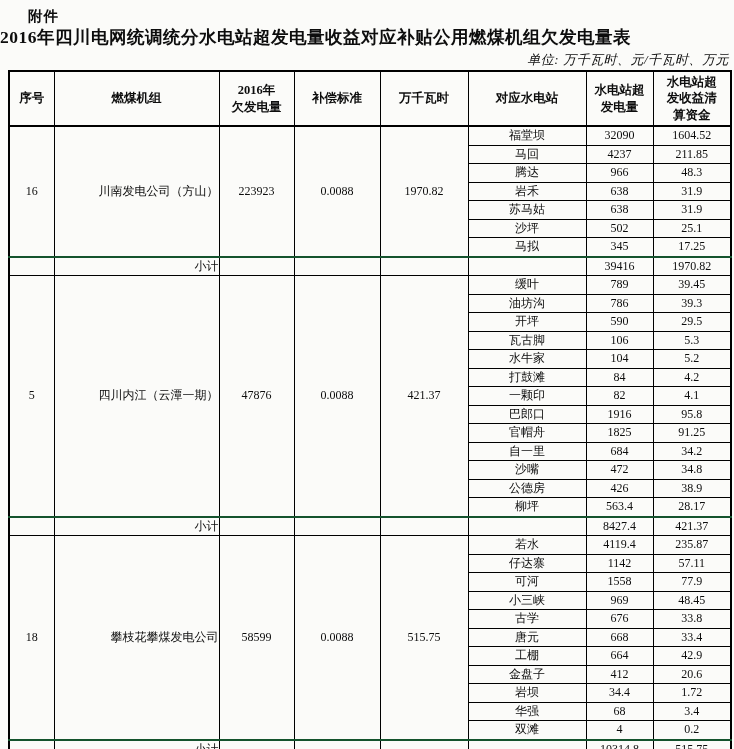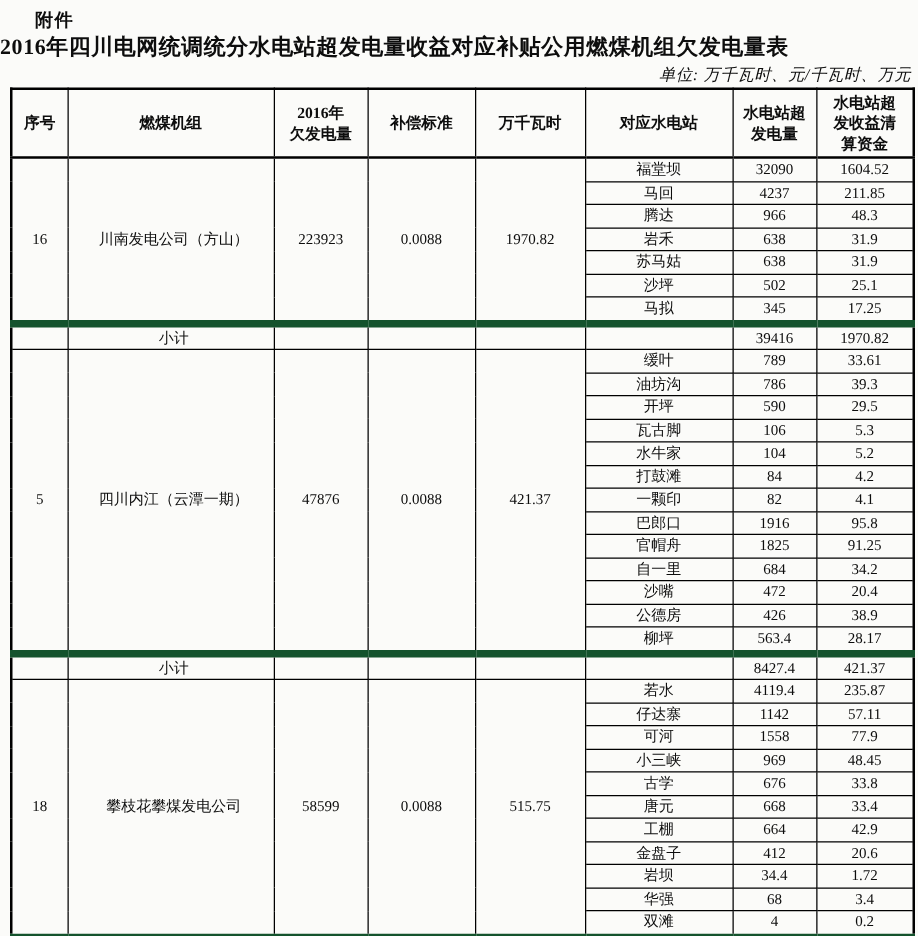--- a/index.html
+++ b/index.html
@@ -30,22 +30,22 @@
     border:1px solid #000;
     font-size:12px;text-align:center;vertical-align:middle;
     padding:0;overflow:hidden;color:#0d0d0d;
   }
   thead th{
     height:53px;font-weight:bold;font-size:12.5px;
     white-space:pre-line;line-height:1.3;
     border-bottom:2px solid #000;
   }
   tbody td{height:17.5px;line-height:1.05;}
-  td.left{text-align:center;padding-left:5px;margin-top:40px;}
-  tr.subtotal td{border-top:6px solid #14532d;}
+  td.left{text-align:right;padding-left:5px;margin-top:40px;}
+  tr.subtotal td{border-top:2px solid #14532d;}
 </style>
 </head>
 <body>
 
 <div class="attachment">附件</div>
 <div class="title">2016年四川电网统调统分水电站超发电量收益对应补贴公用燃煤机组欠发电量表</div>
 <div class="unit-note">单位: 万千瓦时、元/千瓦时、万元</div>
 
 <table>
   <colgroup>
@@ -126,21 +126,21 @@
         <td>1970.82</td>
       </tr>
       <tr>
         <td rowspan="13">5</td>
         <td rowspan="13" class="left">四川内江（云潭一期）</td>
         <td rowspan="13">47876</td>
         <td rowspan="13">0.0088</td>
         <td rowspan="13">421.37</td>
         <td>缓叶</td>
         <td>789</td>
-        <td>33.61</td>
+        <td>39.45</td>
       </tr>
       <tr>
         <td>油坊沟</td>
         <td>786</td>
         <td>39.3</td>
       </tr>
       <tr>
         <td>开坪</td>
         <td>590</td>
         <td>29.5</td>
@@ -176,21 +176,21 @@
         <td>91.25</td>
       </tr>
       <tr>
         <td>自一里</td>
         <td>684</td>
         <td>34.2</td>
       </tr>
       <tr>
         <td>沙嘴</td>
         <td>472</td>
-        <td>20.4</td>
+        <td>34.8</td>
       </tr>
       <tr>
         <td>公德房</td>
         <td>426</td>
         <td>38.9</td>
       </tr>
       <tr>
         <td>柳坪</td>
         <td>563.4</td>
         <td>28.17</td>

